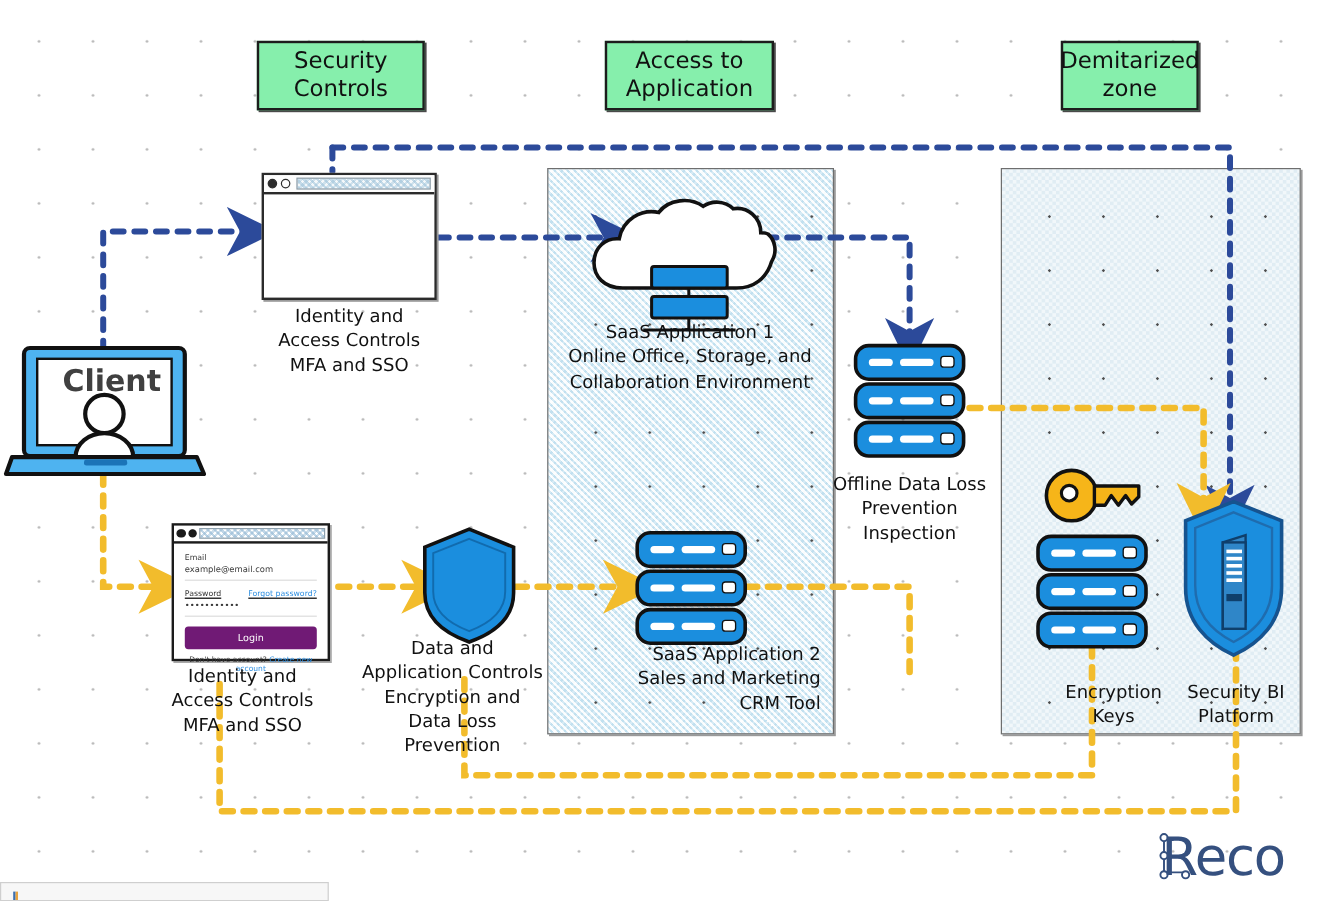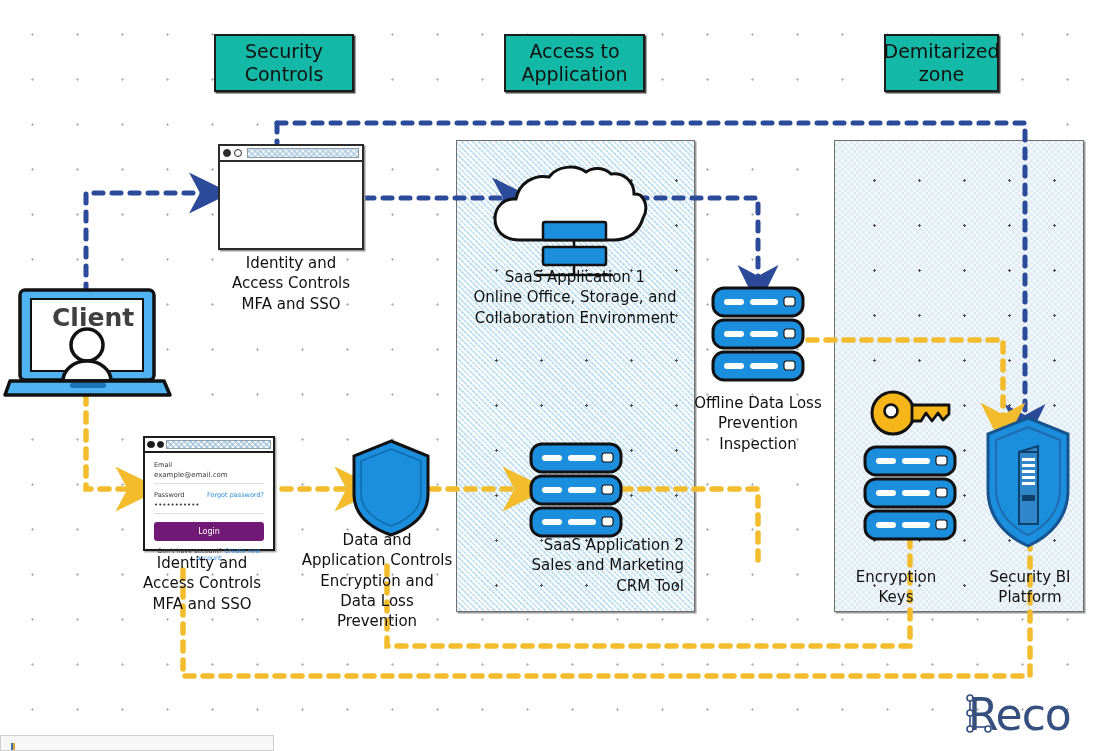--- a/index.html
+++ b/index.html
@@ -7,21 +7,21 @@
        font-family:"DejaVu Sans",sans-serif;}
 
   
   #canvas{position:absolute;left:0;top:0;width:1111px;height:751px;
      background-color:#ffffff;
      background-image:radial-gradient(#b9b9b9 1px, transparent 1.2px);
      background-size:45px 45px;background-position:10px 12px;}
   .nosel{user-select:none;}
 
   
-  .zone-head{position:absolute;background:#14b8a6;border:2px solid #1d1d1d;
+  .zone-head{position:absolute;background:#86efac;border:2px solid #1d1d1d;
      box-shadow:1.5px 1.5px 0 #4a4a4a;
      display:flex;align-items:center;justify-content:center;text-align:center;
      font-family:"DejaVu Sans",sans-serif;font-size:19px;color:#111;line-height:1.22;
      padding:4px 6px;box-sizing:border-box;}
 
   
   .zone-box{position:absolute;box-sizing:border-box;}
   .zone-mid{border:1.5px solid #6e6e6e;background-color:#e4f1f8;
      background-image:
        repeating-linear-gradient(45deg, rgba(255,255,255,.85) 0 2px, rgba(175,215,235,.45) 2px 4px),
@@ -65,21 +65,21 @@
   .lwin{position:absolute;border:2px solid #1b1b1b;background:#ffffff;box-sizing:border-box;
      box-shadow:1.5px 1.5px 0 #a9a9a9;}
   .lwin-bar{height:13px;border-bottom:2px solid #1b1b1b;display:flex;align-items:center;
      gap:2px;padding:0 2px;}
   .lwin-dot{width:5.5px;height:5.5px;border-radius:50%;border:1.1px solid #1b1b1b;}
   .lwin-dot.filled{background:#1b1b1b;}
   .lwin-url{flex:1;height:7px;border:1px solid #8ea0ad;
      background-image:repeating-linear-gradient(45deg,rgba(140,180,210,.55) 0 2px,rgba(255,255,255,0) 2px 4px),
                       repeating-linear-gradient(-45deg,rgba(140,180,210,.45) 0 2px,rgba(255,255,255,0) 2px 4px);}
   .lwin-body{padding:8px 9px 7px 9px;box-sizing:border-box;}
-  .lrow{display:flex;justify-content:space-between;align-items:flex-start;}
+  .lrow{display:flex;justify-content:space-between;align-items:flex-start;text-decoration:underline;}
   .llabel{font-size:6.5px;color:#333;}
   .llink{font-size:6.5px;color:#2f8fe0;}
   .lval{font-size:7px;color:#3a3a3a;border-bottom:1px solid #dcdcdc;
      padding:2px 0 4px 0;margin-bottom:7px;}
   .lbtn{background:#701a75;color:#fff;text-align:center;border-radius:3px;
      font-size:8px;padding:5px 0;margin-top:8px;margin-bottom:6px;}
   .lfoot{font-size:6.3px;color:#3a3a3a;text-align:center;}
   .lfoot span.link{color:#2f8fe0;}
 
   
@@ -298,21 +298,21 @@
     <rect x="876" y="490" width="20" height="6" rx="3" fill="#fff"></rect>
     <rect x="902" y="490" width="28" height="6" rx="3" fill="#fff"></rect>
     <rect x="936" y="488" width="11" height="9" rx="2.5" fill="#fff" stroke="#111" stroke-width="1.1"></rect>
 
     <rect x="865" y="511" width="90" height="28" rx="11" fill="#1b8ede" stroke="#111" stroke-width="3"></rect>
     <rect x="876" y="522" width="20" height="6" rx="3" fill="#fff"></rect>
     <rect x="902" y="522" width="28" height="6" rx="3" fill="#fff"></rect>
     <rect x="936" y="520" width="11" height="9" rx="2.5" fill="#fff" stroke="#111" stroke-width="1.1"></rect>
   </g>
 </svg>
-<div class="cap" style="left:835px;top:567px;width:122px;">Encryption
+<div class="cap" style="left:835px;top:567px;width:122px;padding-left:32px;">Encryption
 Keys</div>
 
 <svg class="ov">
   <path d="M1028,418 L1068,434 L1068,490 C1068,518 1050,536 1028,546 C1006,536 988,518 988,490 L988,434 Z" fill="#1b8ede" stroke="#16538f" stroke-width="3"></path>
   <path d="M1028,427 L1060,440 L1060,488 C1060,511 1046,526 1028,535 C1010,526 996,511 996,488 L996,440 Z" fill="none" stroke="#1f6cae" stroke-width="2"></path>
 
   <path d="M1019,452 L1038,446 L1038,518 L1019,524 Z" fill="#2f86c8" stroke="#0f3f6b" stroke-width="2"></path>
   <rect x="1019" y="452" width="19" height="72" fill="#2f86c8" stroke="#0f3f6b" stroke-width="2"></rect>
   <rect x="1022" y="458" width="13" height="3" fill="#fff"></rect>
   <rect x="1022" y="464" width="13" height="3" fill="#fff"></rect>

